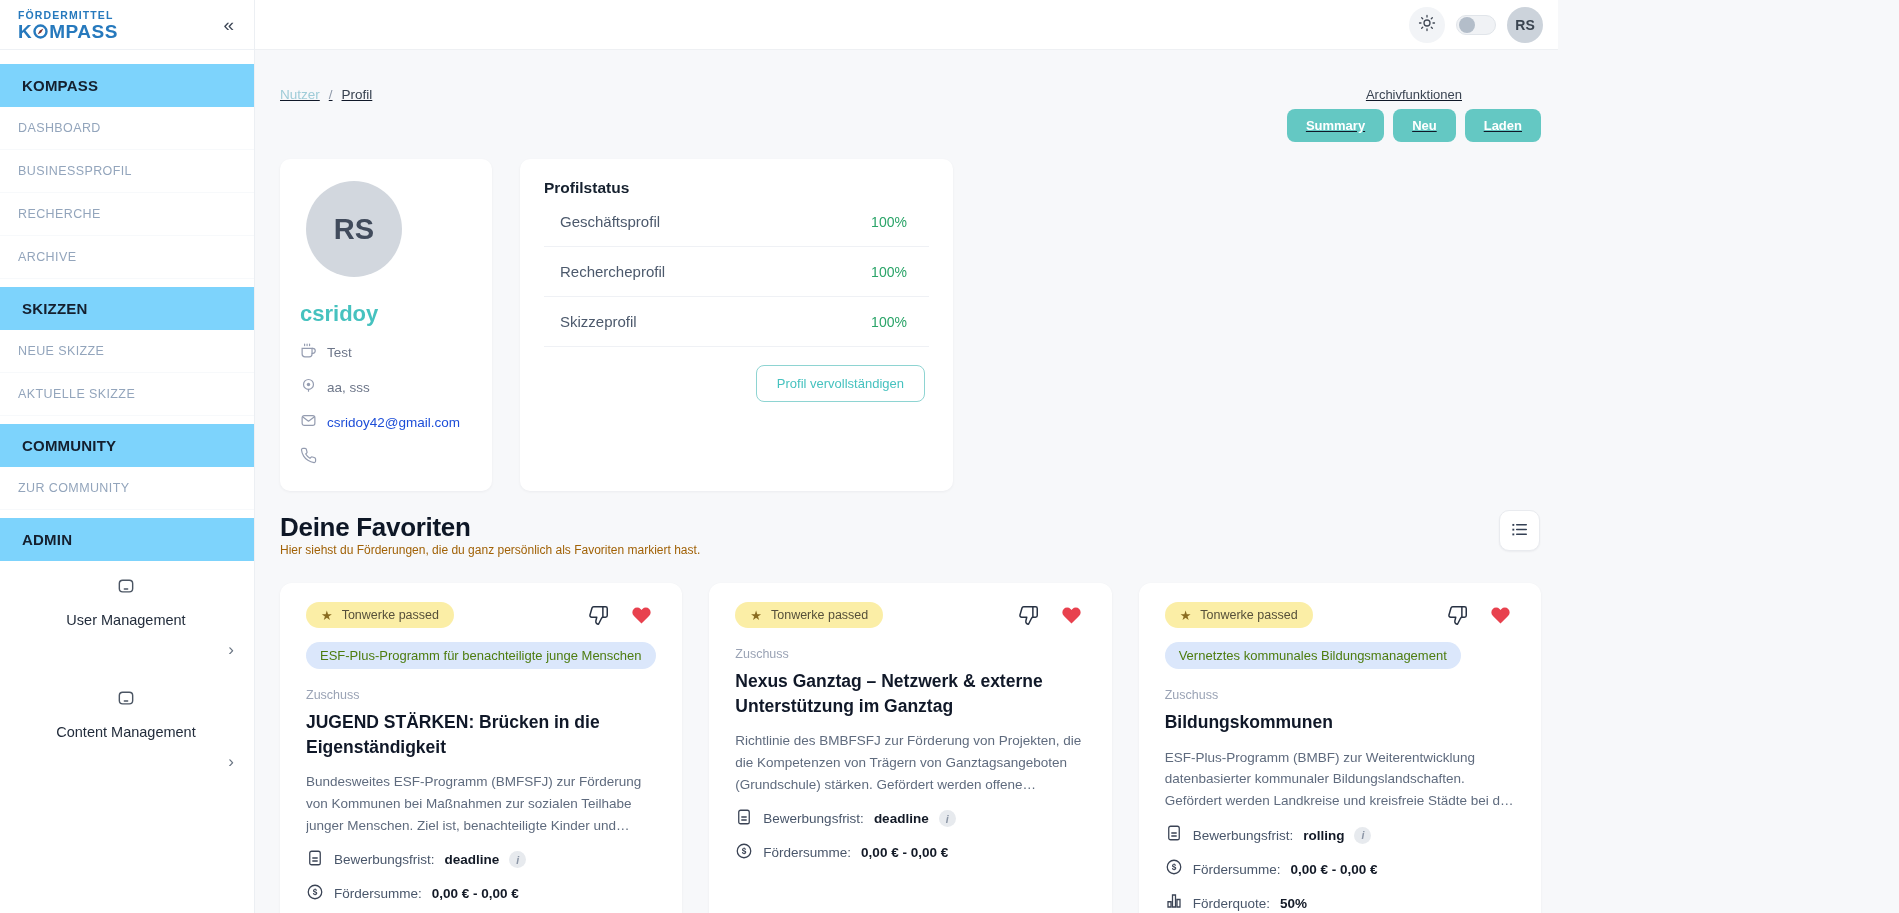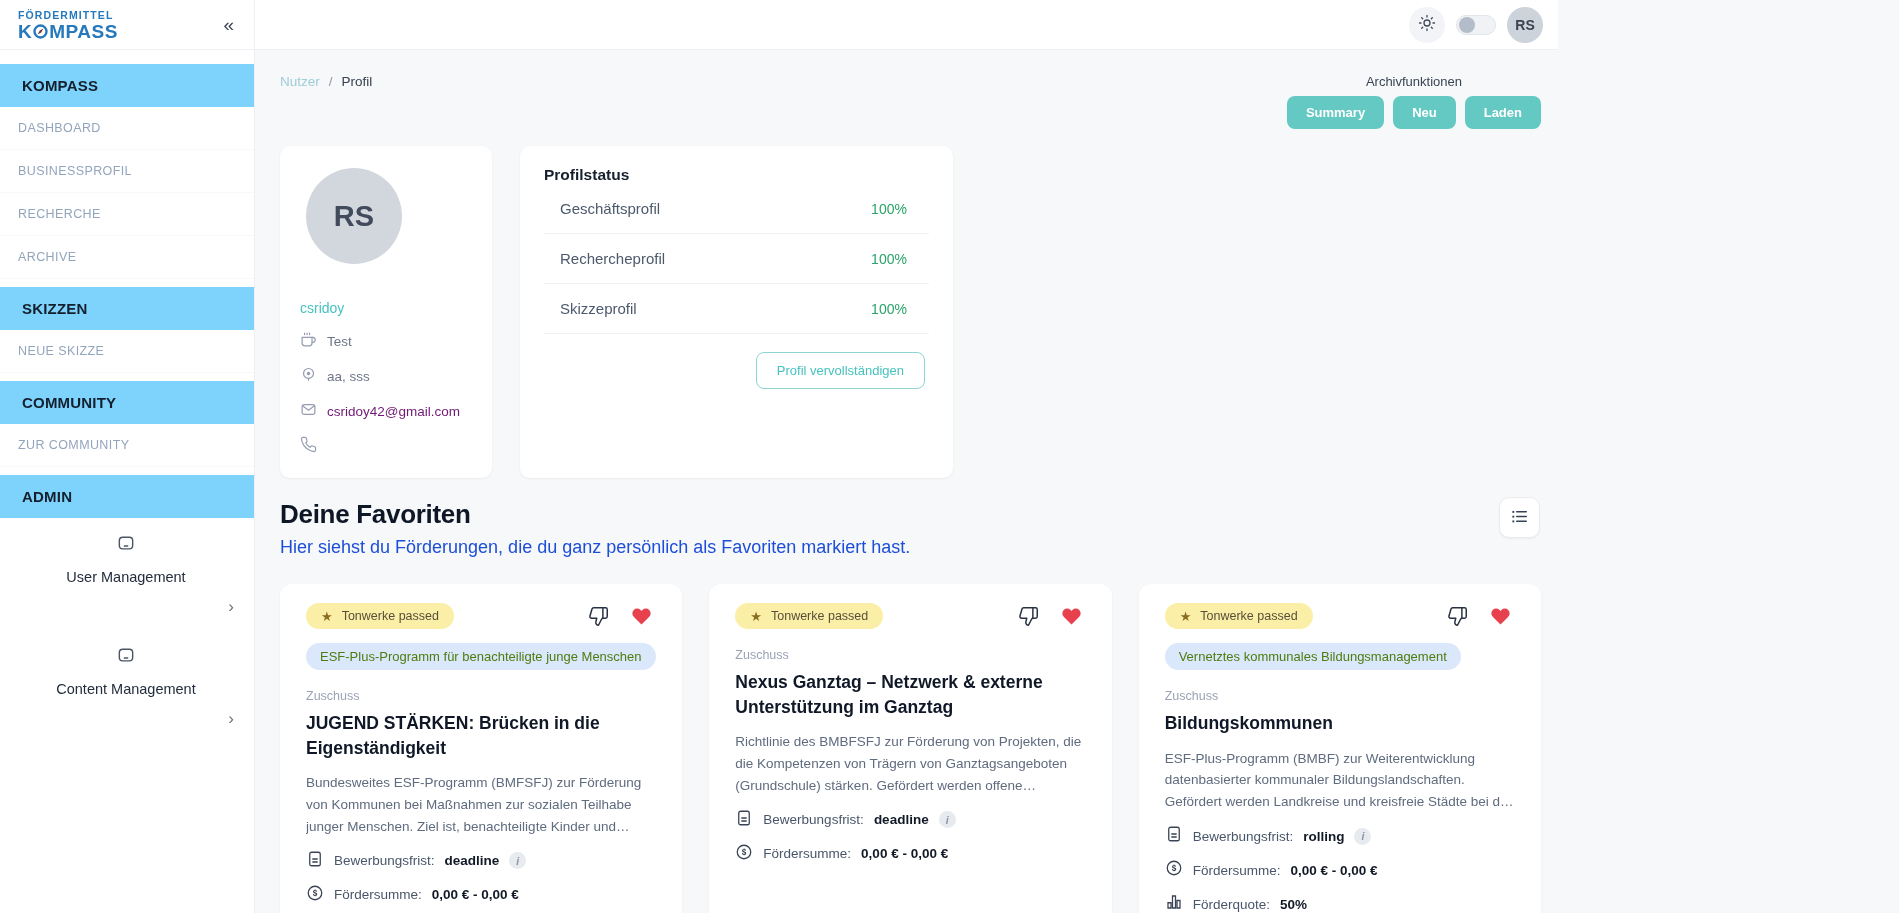--- a/index.html
+++ b/index.html
@@ -24,53 +24,53 @@
 
   
   .topbar { position:absolute; left:255px; right:0; top:0; height:50px; background:#fff; border-bottom:1px solid #eef0f3; display:flex; align-items:center; justify-content:flex-end; gap:11px; padding-right:15px; z-index:4; }
   .icon-circle-btn { width:36px; height:36px; border-radius:50%; background:#f2f4f7; border:none; display:flex; align-items:center; justify-content:center; cursor:pointer; }
   .toggle { position:relative; width:40px; height:20px; border-radius:10px; background:#f0f2f5; border:1px solid #e1e5ea; cursor:pointer; }
   .toggle .knob { position:absolute; left:2px; top:1px; width:16px; height:16px; border-radius:50%; background:#b3bdc9; }
   .avatar { width:36px; height:36px; border-radius:50%; background:#ccd3db; color:#39434f; font-weight:700; font-size:14px; display:flex; align-items:center; justify-content:center; cursor:pointer; }
 
   
   .main { position:absolute; left:255px; top:50px; right:0; bottom:0; padding:0 17px 0 25px; }
-  .header-row { margin-top:24px; display:flex; justify-content:space-between; align-items:flex-start; }
+  .header-row { margin-top:37px; display:flex; justify-content:space-between; align-items:flex-start;text-decoration:underline; }
   .breadcrumb { display:flex; gap:9px; font-size:13.5px; align-items:center; }
   .bc-parent { color:#9fccd8; cursor:pointer; }
   .bc-sep { color:#8e99a9; }
   .bc-current { color:#37414f; }
   .archive-box { display:flex; flex-direction:column; align-items:center; }
   .archive-label { font-size:13px; color:#3a4452; margin-bottom:7px; }
   .archive-btns { display:flex; gap:9px; }
   .t-btn { background:#64c8c3; color:#fff; border:none; border-radius:8px; padding:9px 19px; font-size:13px; font-weight:700; font-family:inherit; cursor:pointer; }
 
   .card { background:#fff; border-radius:10px; box-shadow:0 1px 3px rgba(16,24,40,.05); }
 
   .profile-row { margin-top:17px; display:flex; gap:28px; }
   .profile-card { width:212px; height:332px; padding:22px 20px; }
   .big-avatar { width:96px; height:96px; border-radius:50%; background:#d2d7de; color:#414b5c; font-size:29px; font-weight:600; display:flex; align-items:center; justify-content:center; margin-left:6px; }
-  .profile-name { margin-top:36px; font-size:14px; font-weight:400; color:#46c2bf; }
+  .profile-name { margin-top:24px; font-size:22px; font-weight:700; color:#46c2bf; }
   .p-info { margin-top:15px; display:flex; align-items:center; gap:10px; font-size:13.5px; color:#6d7689; }
   .p-info svg { flex:0 0 auto; }
-  .p-email { color:#701a75; cursor:pointer; }
+  .p-email { color:#1d4ed8; cursor:pointer; }
 
   .status-card { width:433px; height:332px; padding:20px 24px; }
   .status-title { font-size:15.5px; font-weight:800; color:#15202e; }
   .ps-head { margin-top:14px; background:#f2f4f7; border-radius:4px; display:grid; grid-template-columns:165px 140px 1fr; padding:13px 16px; font-size:15px; color:#2b3443; }
   .ps-head .c3 { text-align:center; }
   .ps-row { display:grid; grid-template-columns:165px 140px 1fr; padding:16px 16px; align-items:center; border-bottom:1px solid #eff1f5; }
   .ps-label { font-size:15px; color:#4c596c; }
   .ps-bar { width:112px; height:5px; border-radius:3px; background:#18a24b; }
   .ps-status { font-size:14px; color:#2aa468; text-align:center; }
   .ps-action { display:block; margin:18px 4px 0 auto; background:#fff; border:1px solid #8ed4d2; color:#46c2bf; border-radius:8px; padding:10px 20px; font-size:13px; font-family:inherit; cursor:pointer; }
 
   .fav-head { position:relative; margin-top:21px; }
   .fav-title { font-size:26px; font-weight:800; color:#0e1726; letter-spacing:-.3px; }
-  .fav-sub { margin-top:7px; font-size:18px; color:#1d4ed8; }
+  .fav-sub { margin-top:0; font-size:12px; color:#a16207; }
   .list-btn { position:absolute; right:1px; top:-2px; width:41px; height:41px; background:#fff; border:1px solid #e9ebef; border-radius:10px; display:flex; align-items:center; justify-content:center; box-shadow:0 1px 2px rgba(16,24,40,.05); cursor:pointer; }
 
   .fav-grid { margin-top:26px; display:grid; grid-template-columns:repeat(3,1fr); gap:27px; }
   .fund-card { padding:19px 26px 26px; border-radius:12px; }
   .badge-row { display:flex; align-items:center; justify-content:space-between; }
   .badge { display:inline-flex; align-items:center; gap:9px; background:#fbeea6; border-radius:15px; padding:6px 15px; }
   .badge .star { color:#8a6c20; font-size:13px; line-height:1; }
   .badge .b-txt { font-size:12.5px; color:#56503a; }
   .card-icons { display:flex; align-items:center; gap:22px; margin-right:4px; }
   .icon-btn { background:none; border:none; padding:0; cursor:pointer; display:flex; }
@@ -111,20 +111,21 @@
       <div class="side-title">KOMPASS</div>
       <div class="side-item">DASHBOARD</div>
       <div class="side-item">BUSINESSPROFIL</div>
       <div class="side-item">RECHERCHE</div>
       <div class="side-item">ARCHIVE</div>
     </div>
 
     <div class="side-section">
       <div class="side-title">SKIZZEN</div>
       <div class="side-item">NEUE SKIZZE</div>
+      <div class="side-item">AKTUELLE SKIZZE</div>
     </div>
 
     <div class="side-section">
       <div class="side-title">COMMUNITY</div>
       <div class="side-item">ZUR COMMUNITY</div>
     </div>
 
     <div class="side-section">
       <div class="side-title">ADMIN</div>
       <div class="admin-item">

